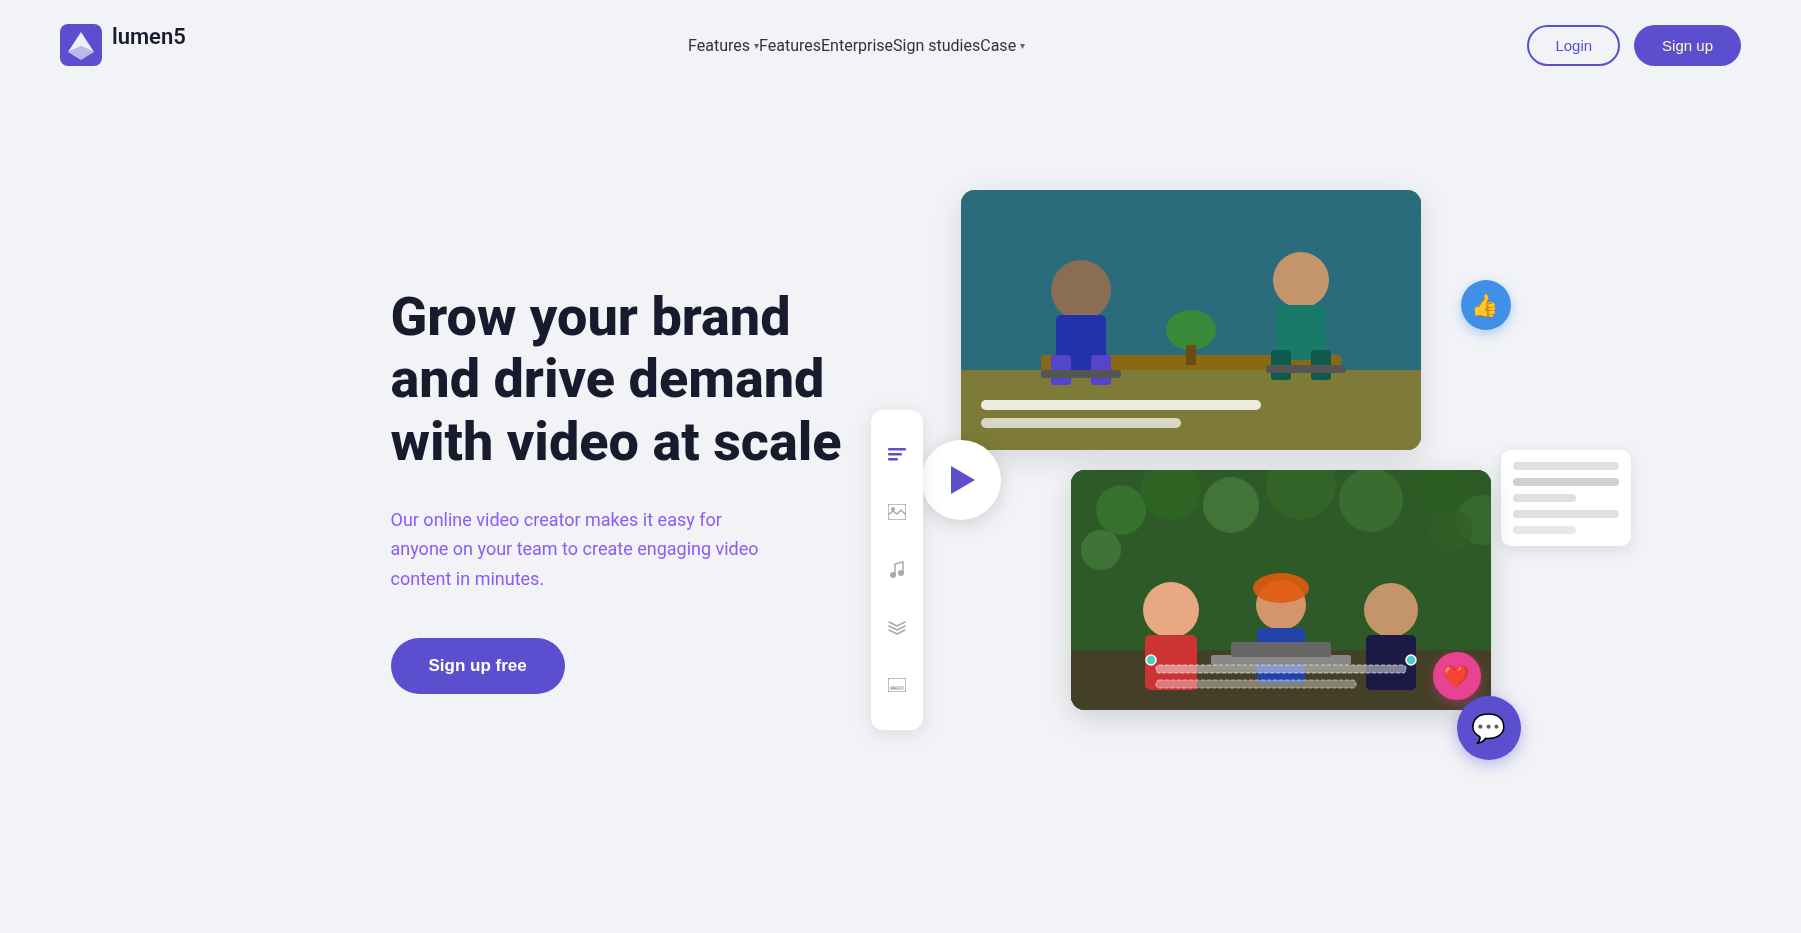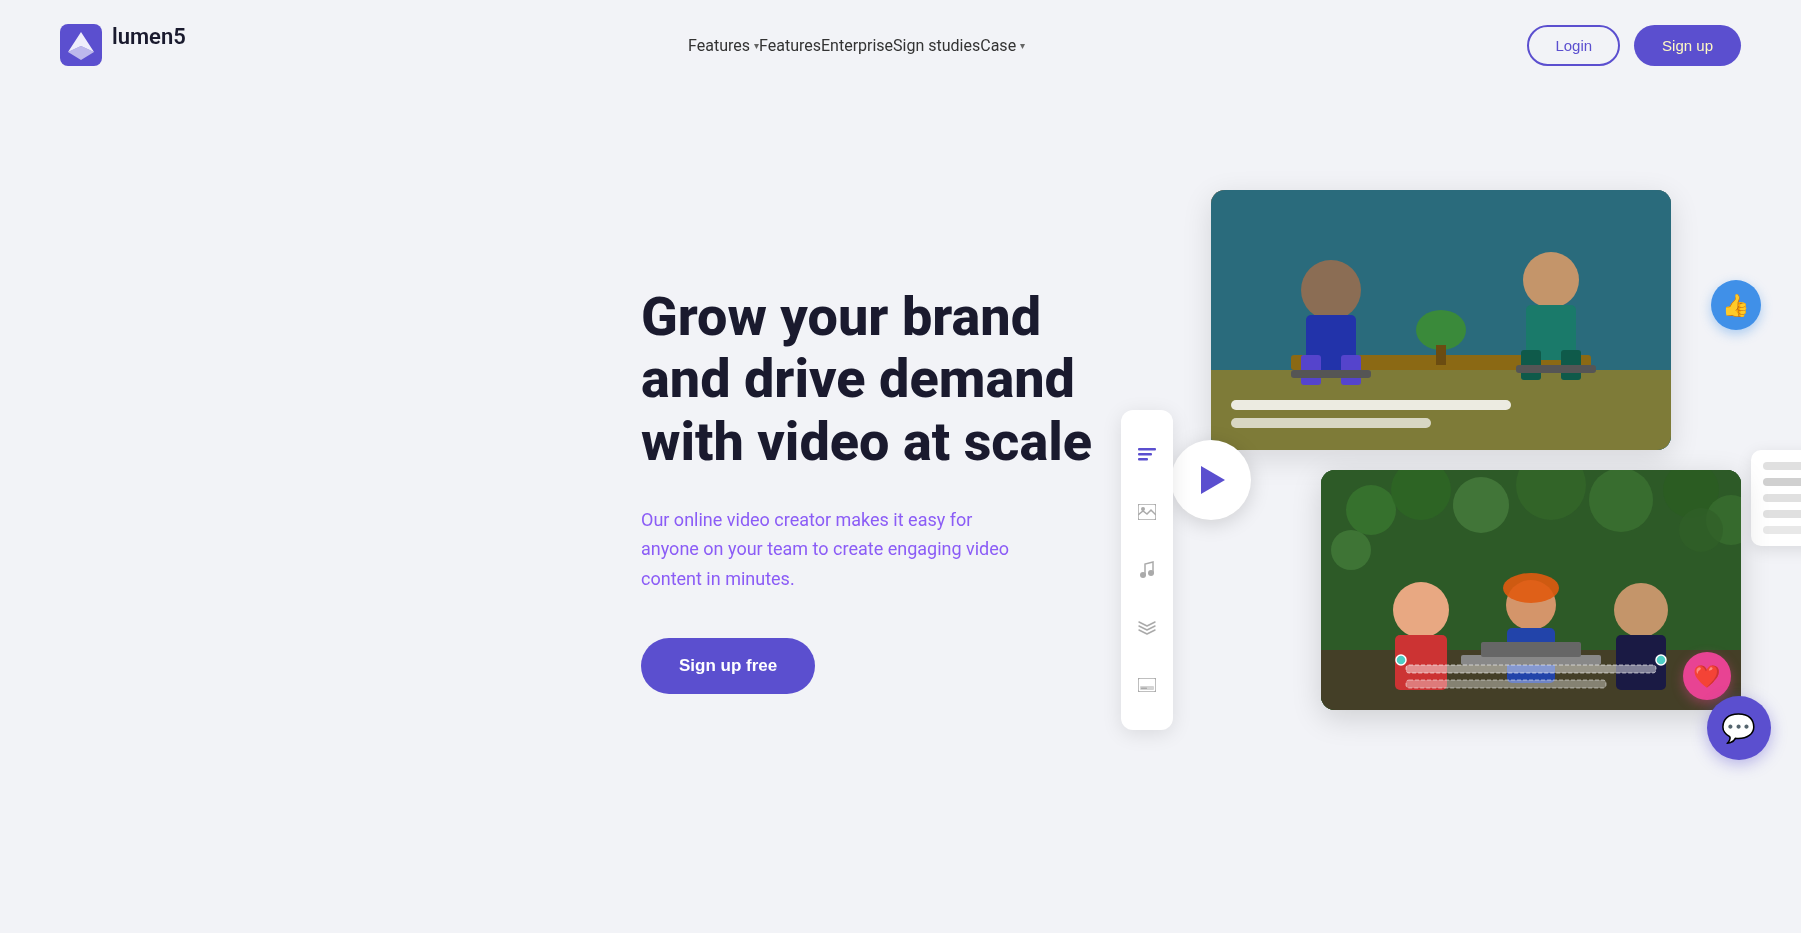--- a/index.html
+++ b/index.html
@@ -73,21 +73,21 @@
       padding: 12px 28px;
       font-size: 15px;
       cursor: pointer;
       font-weight: 500;
     }
 
     
     .hero {
       display: flex;
       align-items: center;
-      justify-content: flex-end;
+      justify-content: center;
       padding: 40px 60px 60px 140px;
       min-height: 820px;
       position: relative;
     }
     .hero-text {
       max-width: 480px;
     }
     .hero-title {
       font-size: 54px;
       font-weight: 800;

